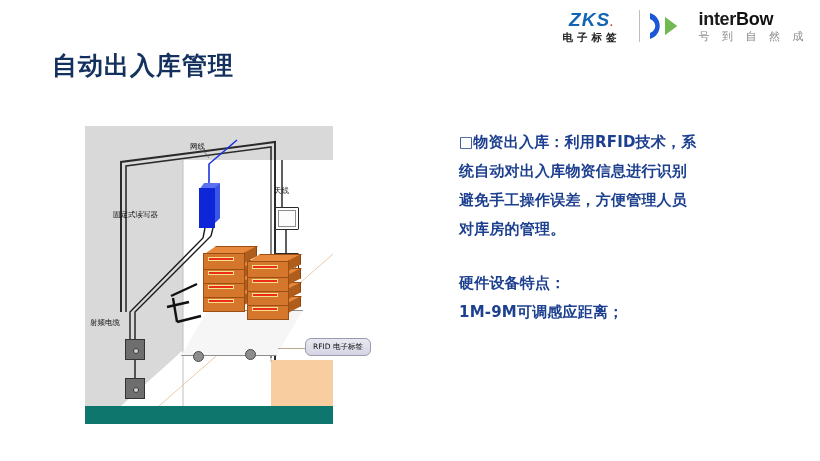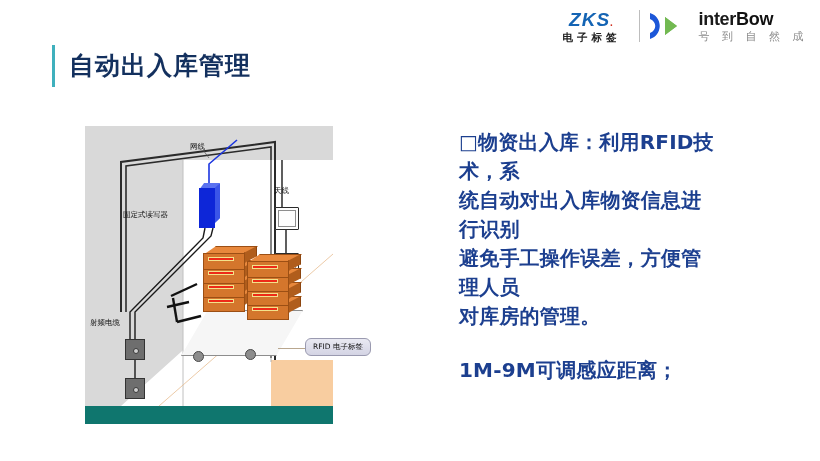--- a/index.html
+++ b/index.html
@@ -36,21 +36,21 @@
     font-size:18px;font-weight:bold;color:#1a1a1a;line-height:1;letter-spacing:-0.3px;
     font-family:"Liberation Sans",sans-serif;
   }
   .ib-word .cap{color:#111;}
   .ib-cn{
     font-size:11px;color:#8a8a8a;letter-spacing:4.5px;margin-top:3px;line-height:1;
     font-family:"DejaVu Sans",sans-serif;
   }
 
   
-  .title-wrap{position:absolute;left:52px;top:45px;display:flex;align-items:stretch;height:42px;}
+  .title-wrap{position:absolute;left:52px;top:45px;display:flex;align-items:stretch;height:42px;flex-direction:column;}
   .title-bar{width:3px;background:#3fb0bd;margin-right:14px;}
   .title-text{
     font-family:"DejaVu Sans",sans-serif;
     font-size:25px;font-weight:bold;color:#13305e;
     line-height:42px;letter-spacing:1px;white-space:nowrap;
   }
 
   
   .diagram{
     position:absolute;left:85px;top:126px;width:248px;height:298px;
@@ -74,21 +74,21 @@
     position:absolute;left:186px;top:34px;width:62px;height:200px;background:#ffffff;
   }
 
   .dg-svg{position:absolute;left:0;top:0;width:248px;height:298px;}
 
   .dg-label{
     position:absolute;font-family:"DejaVu Sans",sans-serif;
     font-size:7.5px;color:#111;white-space:nowrap;
   }
   .lbl-net{left:105px;top:16px;}
-  .lbl-reader{left:38px;top:84px;}
+  .lbl-reader{left:28px;top:84px;}
   .lbl-antenna{left:189px;top:60px;}
   .lbl-rf{left:5px;top:192px;}
 
   .reader-box{position:absolute;left:114px;top:57px;width:20px;height:45px;}
   .reader-front{position:absolute;left:0;top:5px;width:16px;height:40px;background:#0d26d8;}
   .reader-side{position:absolute;left:16px;top:0;width:5px;height:40px;background:#3a55e8;
     clip-path:polygon(0% 12%,100% 0%,100% 88%,0% 100%);}
   .reader-top{position:absolute;left:0;top:0;width:21px;height:7px;background:#5a72f0;
     clip-path:polygon(0% 100%,24% 0%,100% 0%,76% 100%);}
 
@@ -134,21 +134,21 @@
     border:1px solid #9a9ab0;border-radius:6px;
     padding:3px 7px;font-family:"DejaVu Sans",sans-serif;
     font-size:7.5px;color:#111;white-space:nowrap;
   }
   .callout-line{position:absolute;left:278px;top:348px;width:28px;height:1px;background:#b9a78f;}
 
   
   .body-text{
     position:absolute;left:459px;top:128px;width:262px;
     font-family:"DejaVu Sans",serif;
-    color:#1c3f8f;font-size:20px;font-weight:bold;
+    color:#1c3f8f;font-size:15px;font-weight:bold;
     line-height:29px;letter-spacing:0.2px;
   }
   .para p{margin:0;}
   .spec{margin-top:25px;}
   .spec p{margin:0;}
 </style>
 </head>
 <body>
 
 <div class="slide">
@@ -302,17 +302,18 @@
   <div class="callout">RFID 电子标签</div>
 
   <div class="body-text">
     <div class="para">
       <p>□物资出入库：利用RFID技术，系</p>
       <p>统自动对出入库物资信息进行识别</p>
       <p>避免手工操作误差，方便管理人员</p>
       <p>对库房的管理。</p>
     </div>
     <div class="spec">
+      <p>硬件设备特点：</p>
       <p>1M-9M可调感应距离；</p>
     </div>
   </div>
 
 </div>
 
 </body></html>

